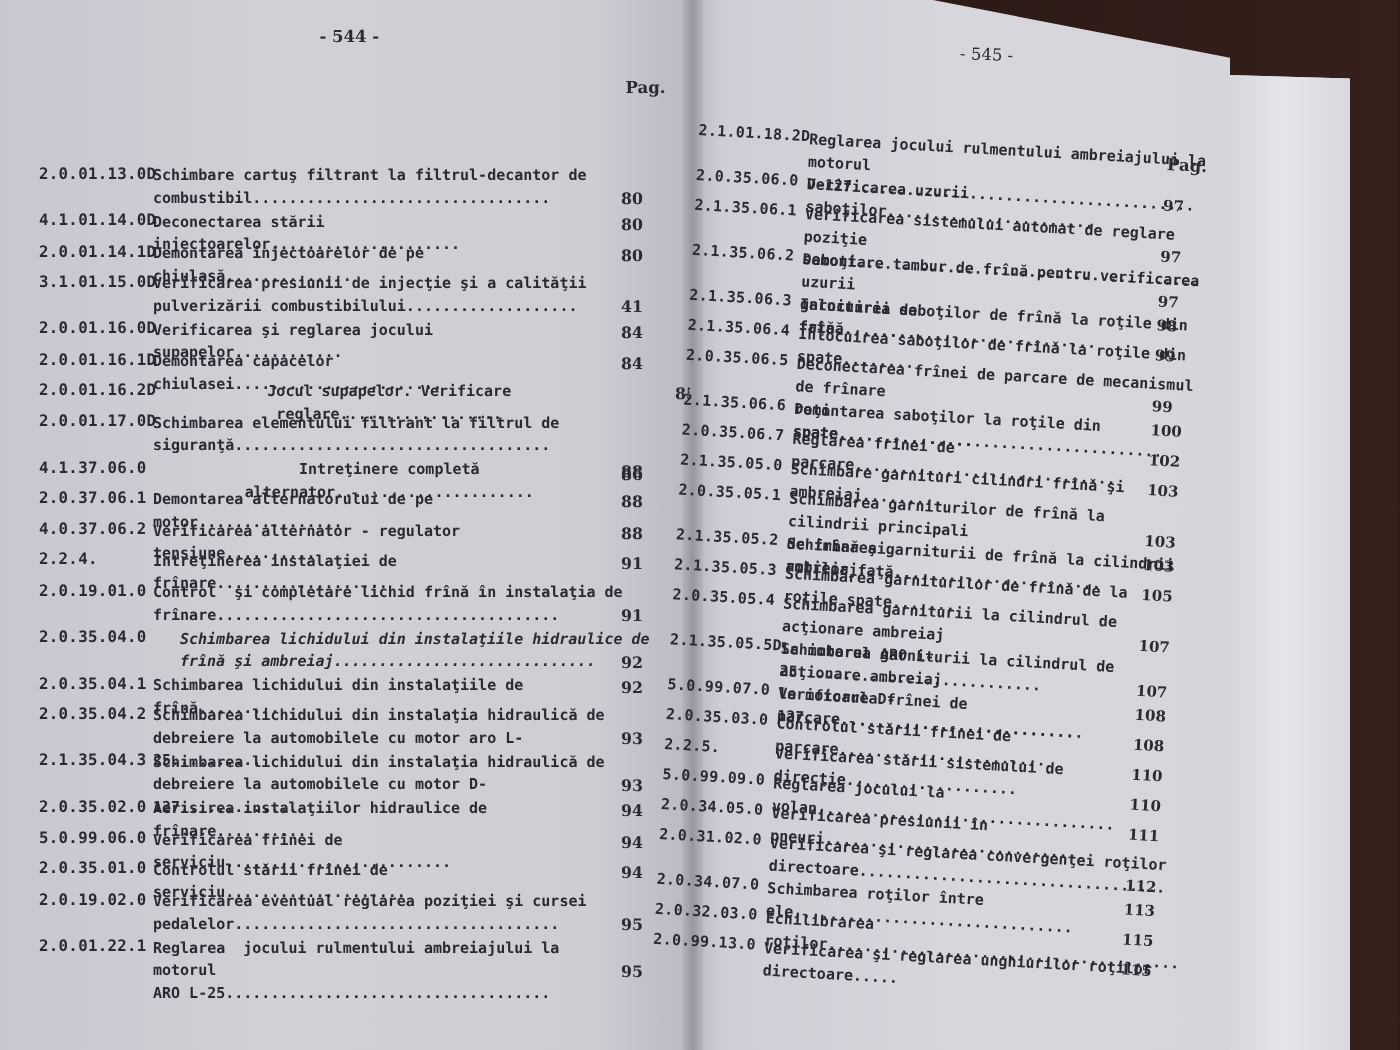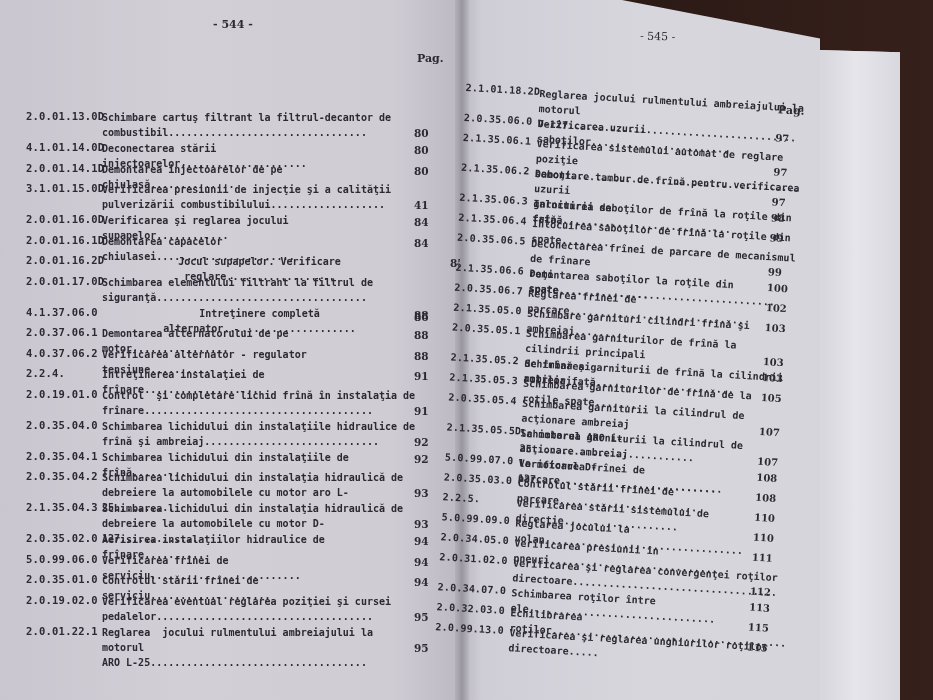--- a/index.html
+++ b/index.html
@@ -132,21 +132,21 @@
         <div class="title" style="left: 76px; width: 315px;"><div>Intreţinerea instalaţiei de frînare...................</div></div>
         <span class="pg" style="left: 388px; top: 3px;">91</span>
       </div>
       <div class="toc-entry" style="left: 26px; top: 387.5px; width: 420px;">
         <span class="code">2.0.19.01.0</span>
         <div class="title" style="left: 76px; width: 315px;"><div>Control  şi completare lichid frînă în instalaţia de</div><div>frînare......................................</div></div>
         <span class="pg" style="left: 388px; top: 17px;">91</span>
       </div>
       <div class="toc-entry" style="left: 26px; top: 418.5px; width: 420px;">
         <span class="code">2.0.35.04.0</span>
-        <div class="title" style="left: 76px; width: 315px;"><div>Schimbarea lichidului din instalaţiile hidraulice de</div><div>frînă şi ambreiaj.............................</div></div>
+        <div class="title" style="left: 94px; width: 315px; font-style: italic;"><div>Schimbarea lichidului din instalaţiile hidraulice de</div><div>frînă şi ambreiaj.............................</div></div>
         <span class="pg" style="left: 388px; top: 17px;">92</span>
       </div>
       <div class="toc-entry" style="left: 26px; top: 449.5px; width: 420px;">
         <span class="code">2.0.35.04.1</span>
         <div class="title" style="left: 76px; width: 315px;"><div>Schimbarea lichidului din instalaţiile de frînă.........</div></div>
         <span class="pg" style="left: 388px; top: 3px;">92</span>
       </div>
       <div class="toc-entry" style="left: 26px; top: 470px; width: 420px;">
         <span class="code">2.0.35.04.2</span>
         <div class="title" style="left: 76px; width: 315px;"><div>Schimbarea lichidului din instalaţia hidraulică de</div><div>debreiere la automobilele cu motor aro L-25..........</div></div>

